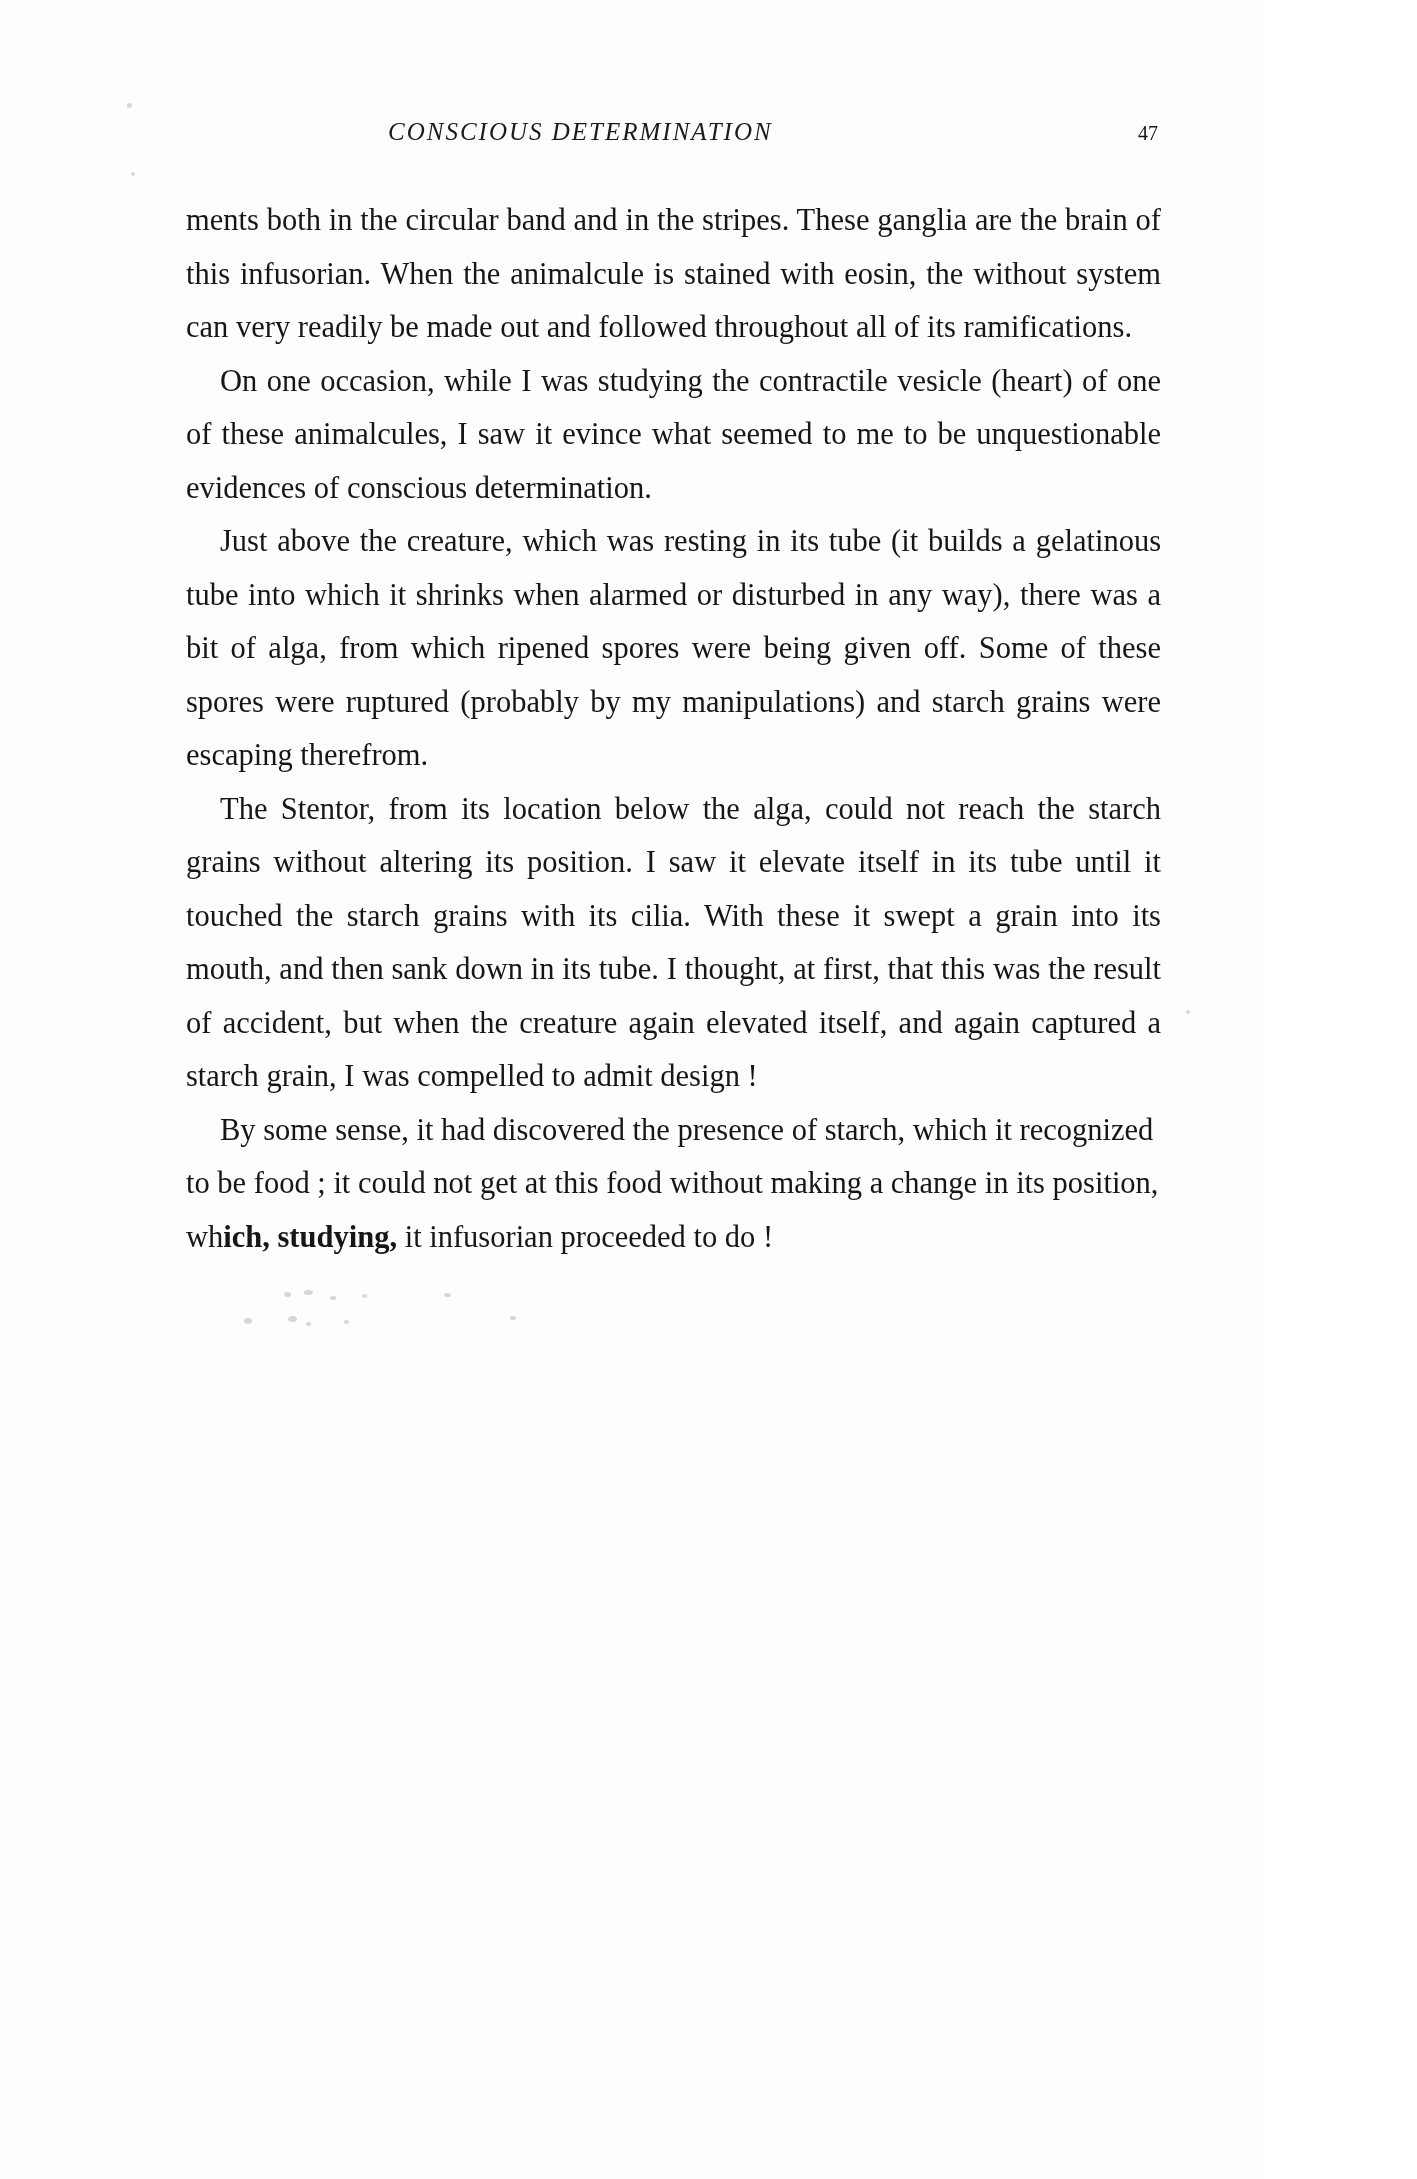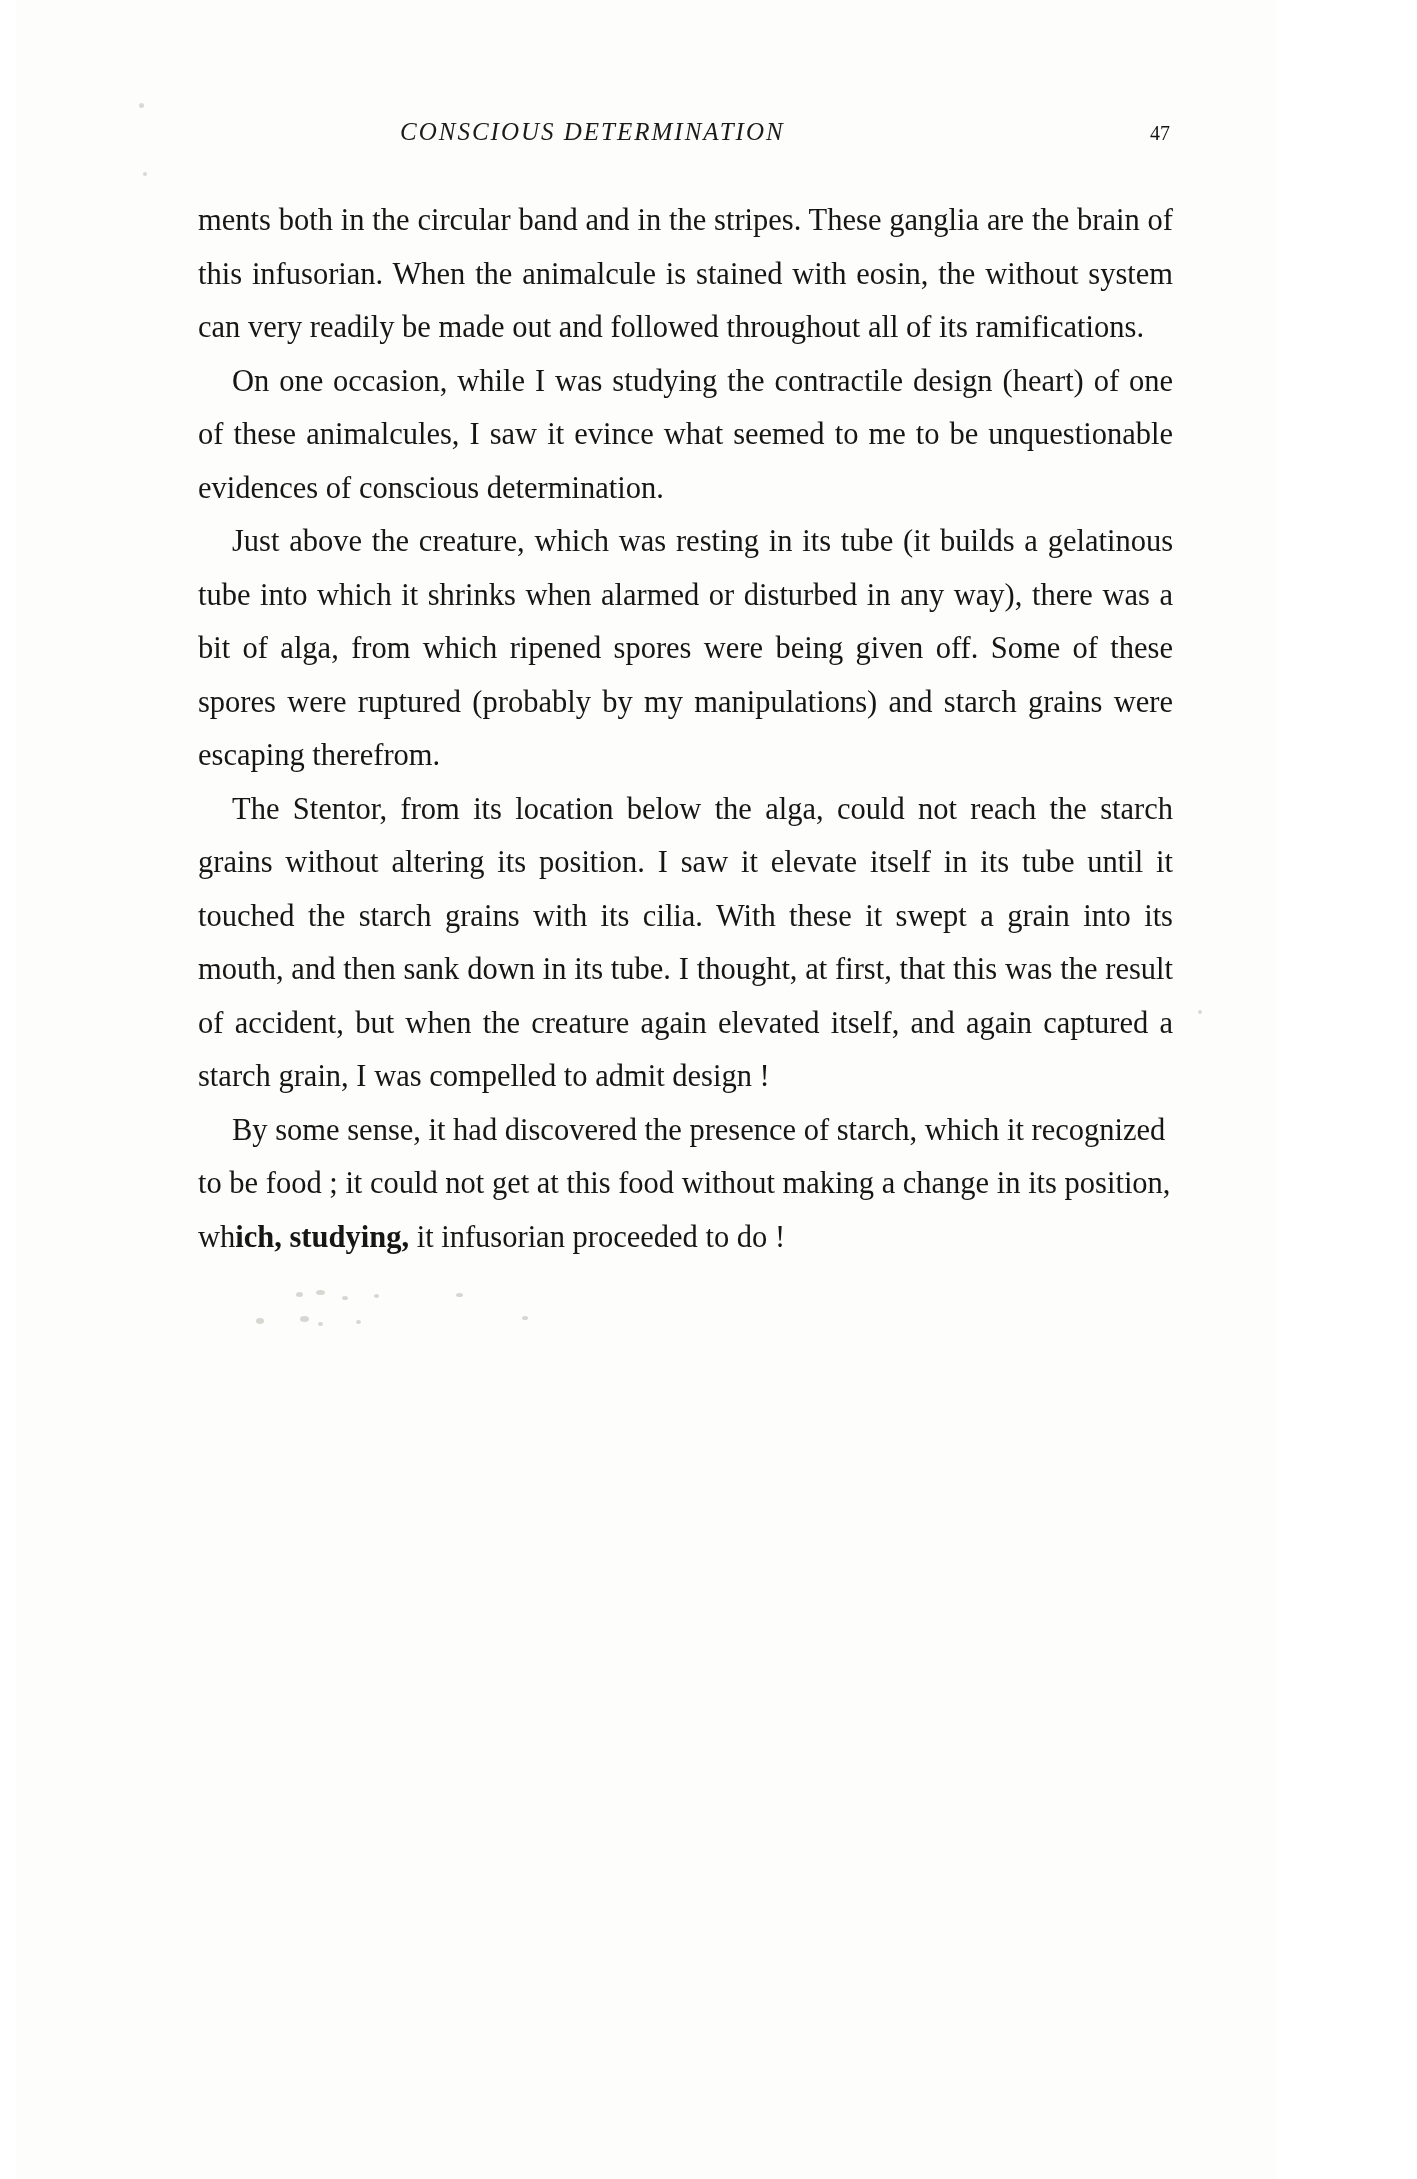--- a/index.html
+++ b/index.html
@@ -10,21 +10,21 @@
   body {
     width: 1417px;
     height: 2179px;
     position: relative;
     font-family: "Liberation Serif", serif;
     color: #1a1a1a;
     overflow: hidden;
   }
   .page {
     position: absolute;
-    top: 0; left: 16px;
+    top: 0; left: 4px;
     width: 1260px;
     height: 2179px;
     background: #fdfdfb;
   }
   .page-inner {
     position: absolute;
     left: 182px;
     top: 118px;
     width: 1000px;
   }
@@ -111,21 +111,21 @@
 
   <div class="page-inner">
 
     <div class="running-head">
       <div class="running-title">CONSCIOUS DETERMINATION</div>
       <div class="page-number">47</div>
     </div>
 
     <div class="body-text">
       <p class="para">ments both in the circular band and in the stripes. These ganglia are the brain of this infusorian. When the animalcule is stained with eosin, the without system can very readily be made out and followed throughout all of its ramifications.</p>
-      <p class="para">On one occasion, while I was studying the contractile design (heart) of one of these animalcules, I saw it evince what seemed to me to be unquestionable evidences of conscious determination.</p>
+      <p class="para">On one occasion, while I was studying the contractile vesicle (heart) of one of these animalcules, I saw it evince what seemed to me to be unquestionable evidences of conscious determination.</p>
       <p class="para">Just above the creature, which was resting in its tube (it builds a gelatinous tube into which it shrinks when alarmed or disturbed in any way), there was a bit of alga, from which ripened spores were being given off.  Some of these spores were ruptured (probably by my manipulations) and starch grains were escaping therefrom.</p>
       <p class="para">The Stentor, from its location below the alga, could not reach the starch grains without altering its position.   I saw it elevate itself in its tube until it touched the starch grains with its cilia.   With these it swept a grain into its mouth, and then sank down in its tube.  I thought, at first, that this was the result of accident, but when the creature again elevated itself, and again captured a starch grain, I was compelled to admit design !</p>
       <p class="para last-short"><span>By some sense, it had discovered the presence of starch, which it recognized to be food ; it could not get at this food without making a change in its position, wh</span><span class="bold-run">ich, studying,</span><span> it infusorian proceeded to do !</span></p>
     </div>
 
   </div>
 
   <div class="speckles">
     <span style="left:40px; top:2px; width:7px; height:5px;"></span>
     <span style="left:60px; top:0px; width:9px; height:5px;"></span>

